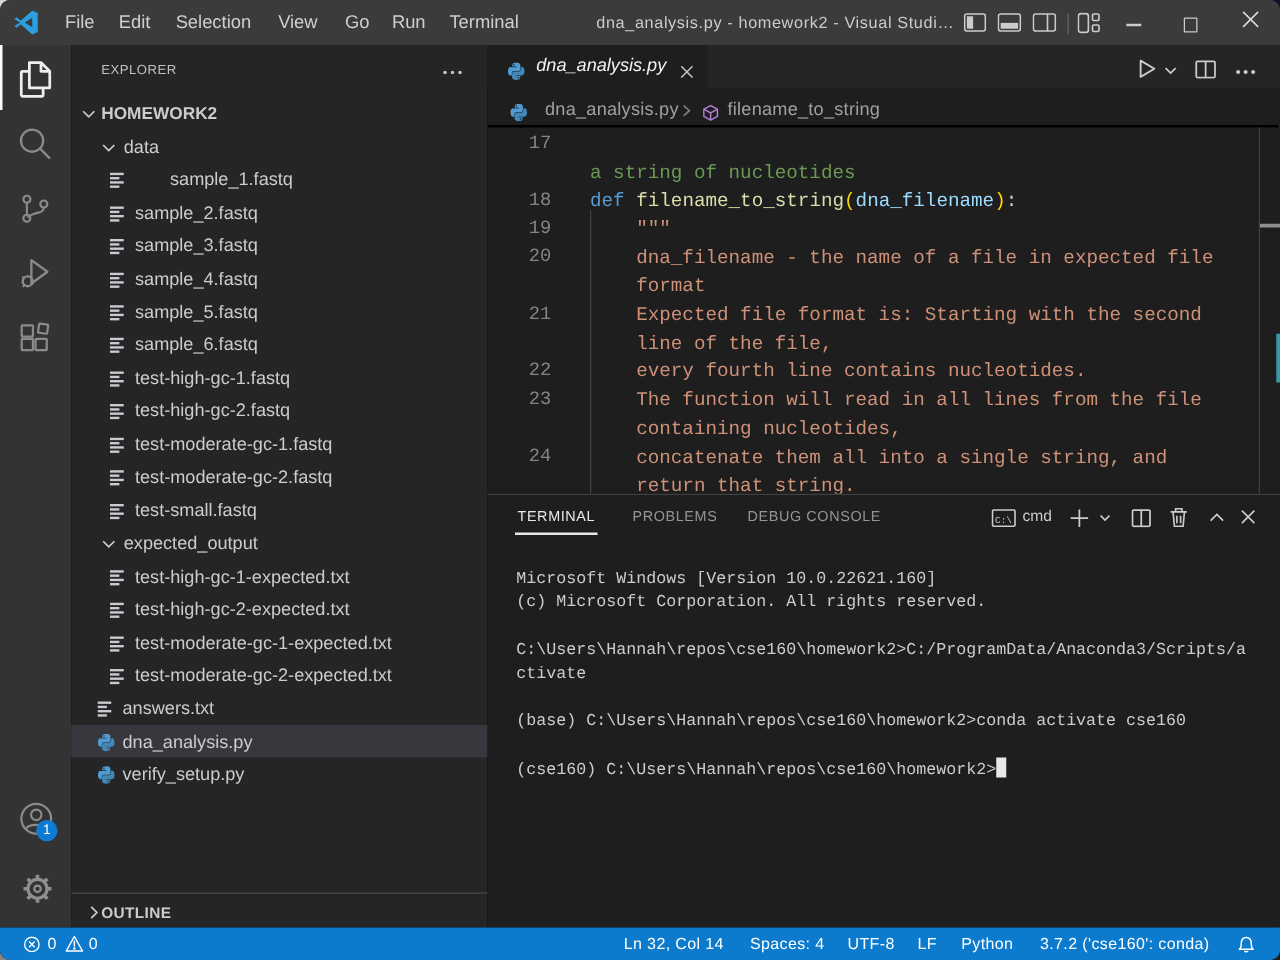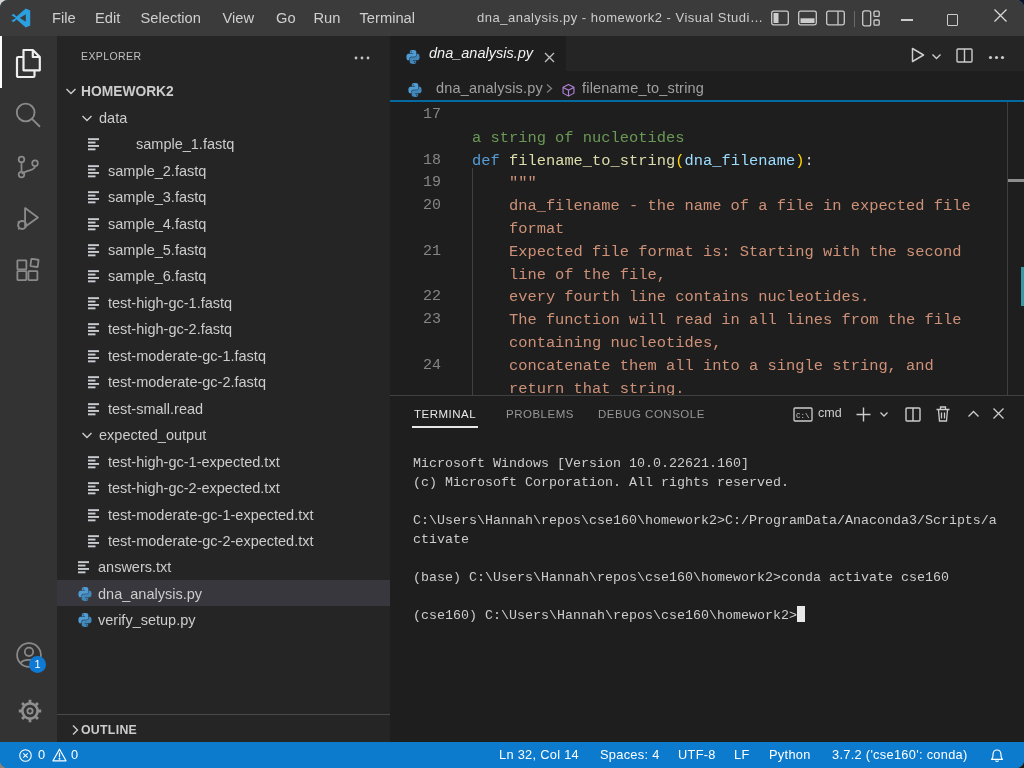--- a/index.html
+++ b/index.html
@@ -1,19 +1,19 @@
 <!DOCTYPE html>
 <html><head>
 <meta charset="utf-8">
 <style>
 * { margin:0; padding:0; box-sizing:border-box; }
 html,body { width:1024px; height:768px; overflow:hidden; background:#777; }
 body { position:relative; font-family:"Liberation Sans", sans-serif; }
 .corner { position:absolute; width:24px; height:24px; z-index:0; }
-#win { position:absolute; inset:0; border-radius:8px; overflow:hidden; background:#0369a1; z-index:1; box-shadow: inset 0 0 0 1px rgba(130,130,130,0.35); }
+#win { position:absolute; inset:0; border-radius:8px; overflow:hidden; background:#000000; z-index:1; box-shadow: inset 0 0 0 1px rgba(130,130,130,0.35); }
 .abs { position:absolute; }
 
 #titlebar { position:absolute; left:0; top:0; right:0; height:36px; background:#3b3b3b; }
 .menu { position:absolute; top:0; height:36px; line-height:36px; color:#cfcfcf; font-size:14.7px; }
 #titletext { position:absolute; left:477px; top:0; height:36px; line-height:36px; color:#cccccc; font-size:13px; letter-spacing:0.5px; }
 
 #activitybar { position:absolute; left:0; top:36px; width:57px; height:706px; background:#333333; }
 
 #sidebar { position:absolute; left:57px; top:36px; width:333px; height:706px; background:#252526; }
 .row { position:absolute; left:0; width:333px; height:26px; color:#cccccc; font-size:14.5px; margin-top:1px; }
@@ -297,21 +297,21 @@
         <span class="ficon" style="left:31px;">
           <svg width="13" height="14" viewBox="0 0 13 14">
             <g fill="#c8ccd1">
               <rect x="0" y="1.2" width="11" height="1.9"></rect>
               <rect x="0" y="4.6" width="7.5" height="1.9"></rect>
               <rect x="0" y="8" width="11" height="1.9"></rect>
               <rect x="0" y="11.4" width="7.5" height="1.9"></rect>
             </g>
           </svg>
         </span>
-        <span class="rowlbl" style="left:51px;">test-small.read</span>
+        <span class="rowlbl" style="left:51px;">test-small.fastq</span>
       </div>
     <div class="row" style="top:385.1px;">
         <span class="ficon" style="left:22px;">
           <svg width="16" height="16" viewBox="0 0 16 16" fill="none" stroke="#cccccc" stroke-width="1.4">
             <path d="M3.5 6 L8 10.5 L12.5 6"></path>
           </svg>
         </span>
         <span class="rowlbl" style="left:42px;">expected_output</span>
       </div>
     <div class="row" style="top:411.6px;">

